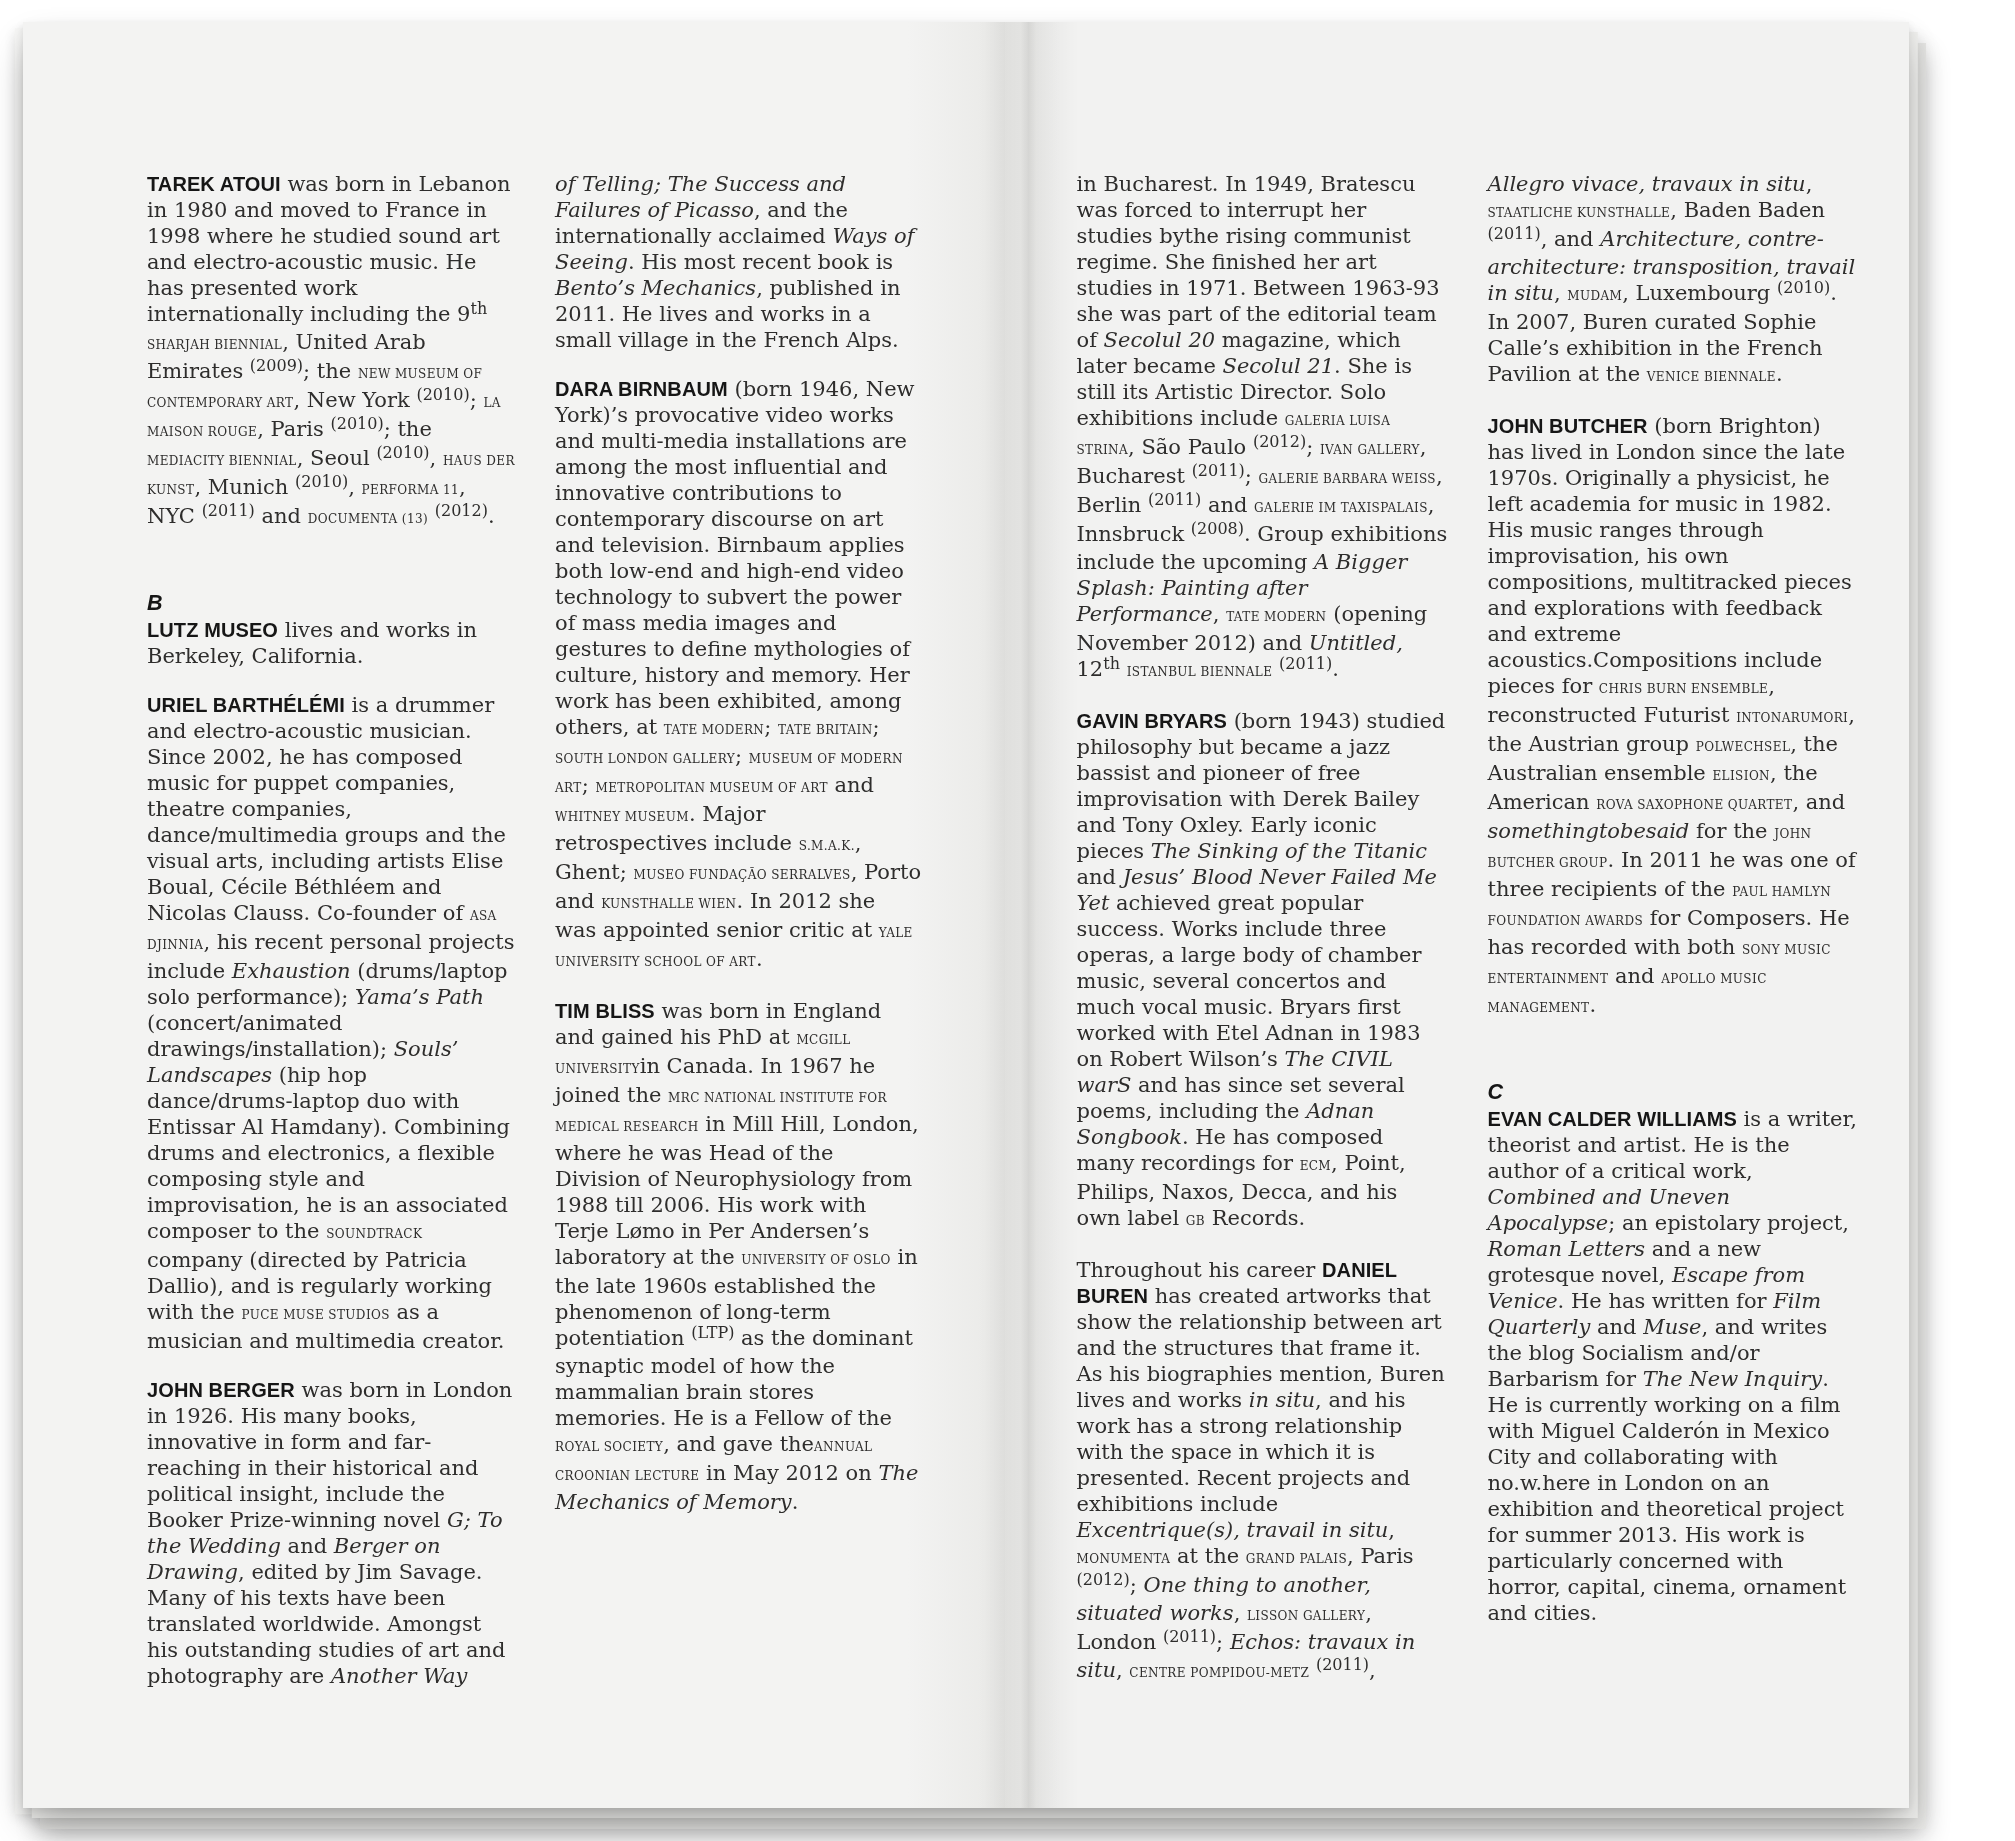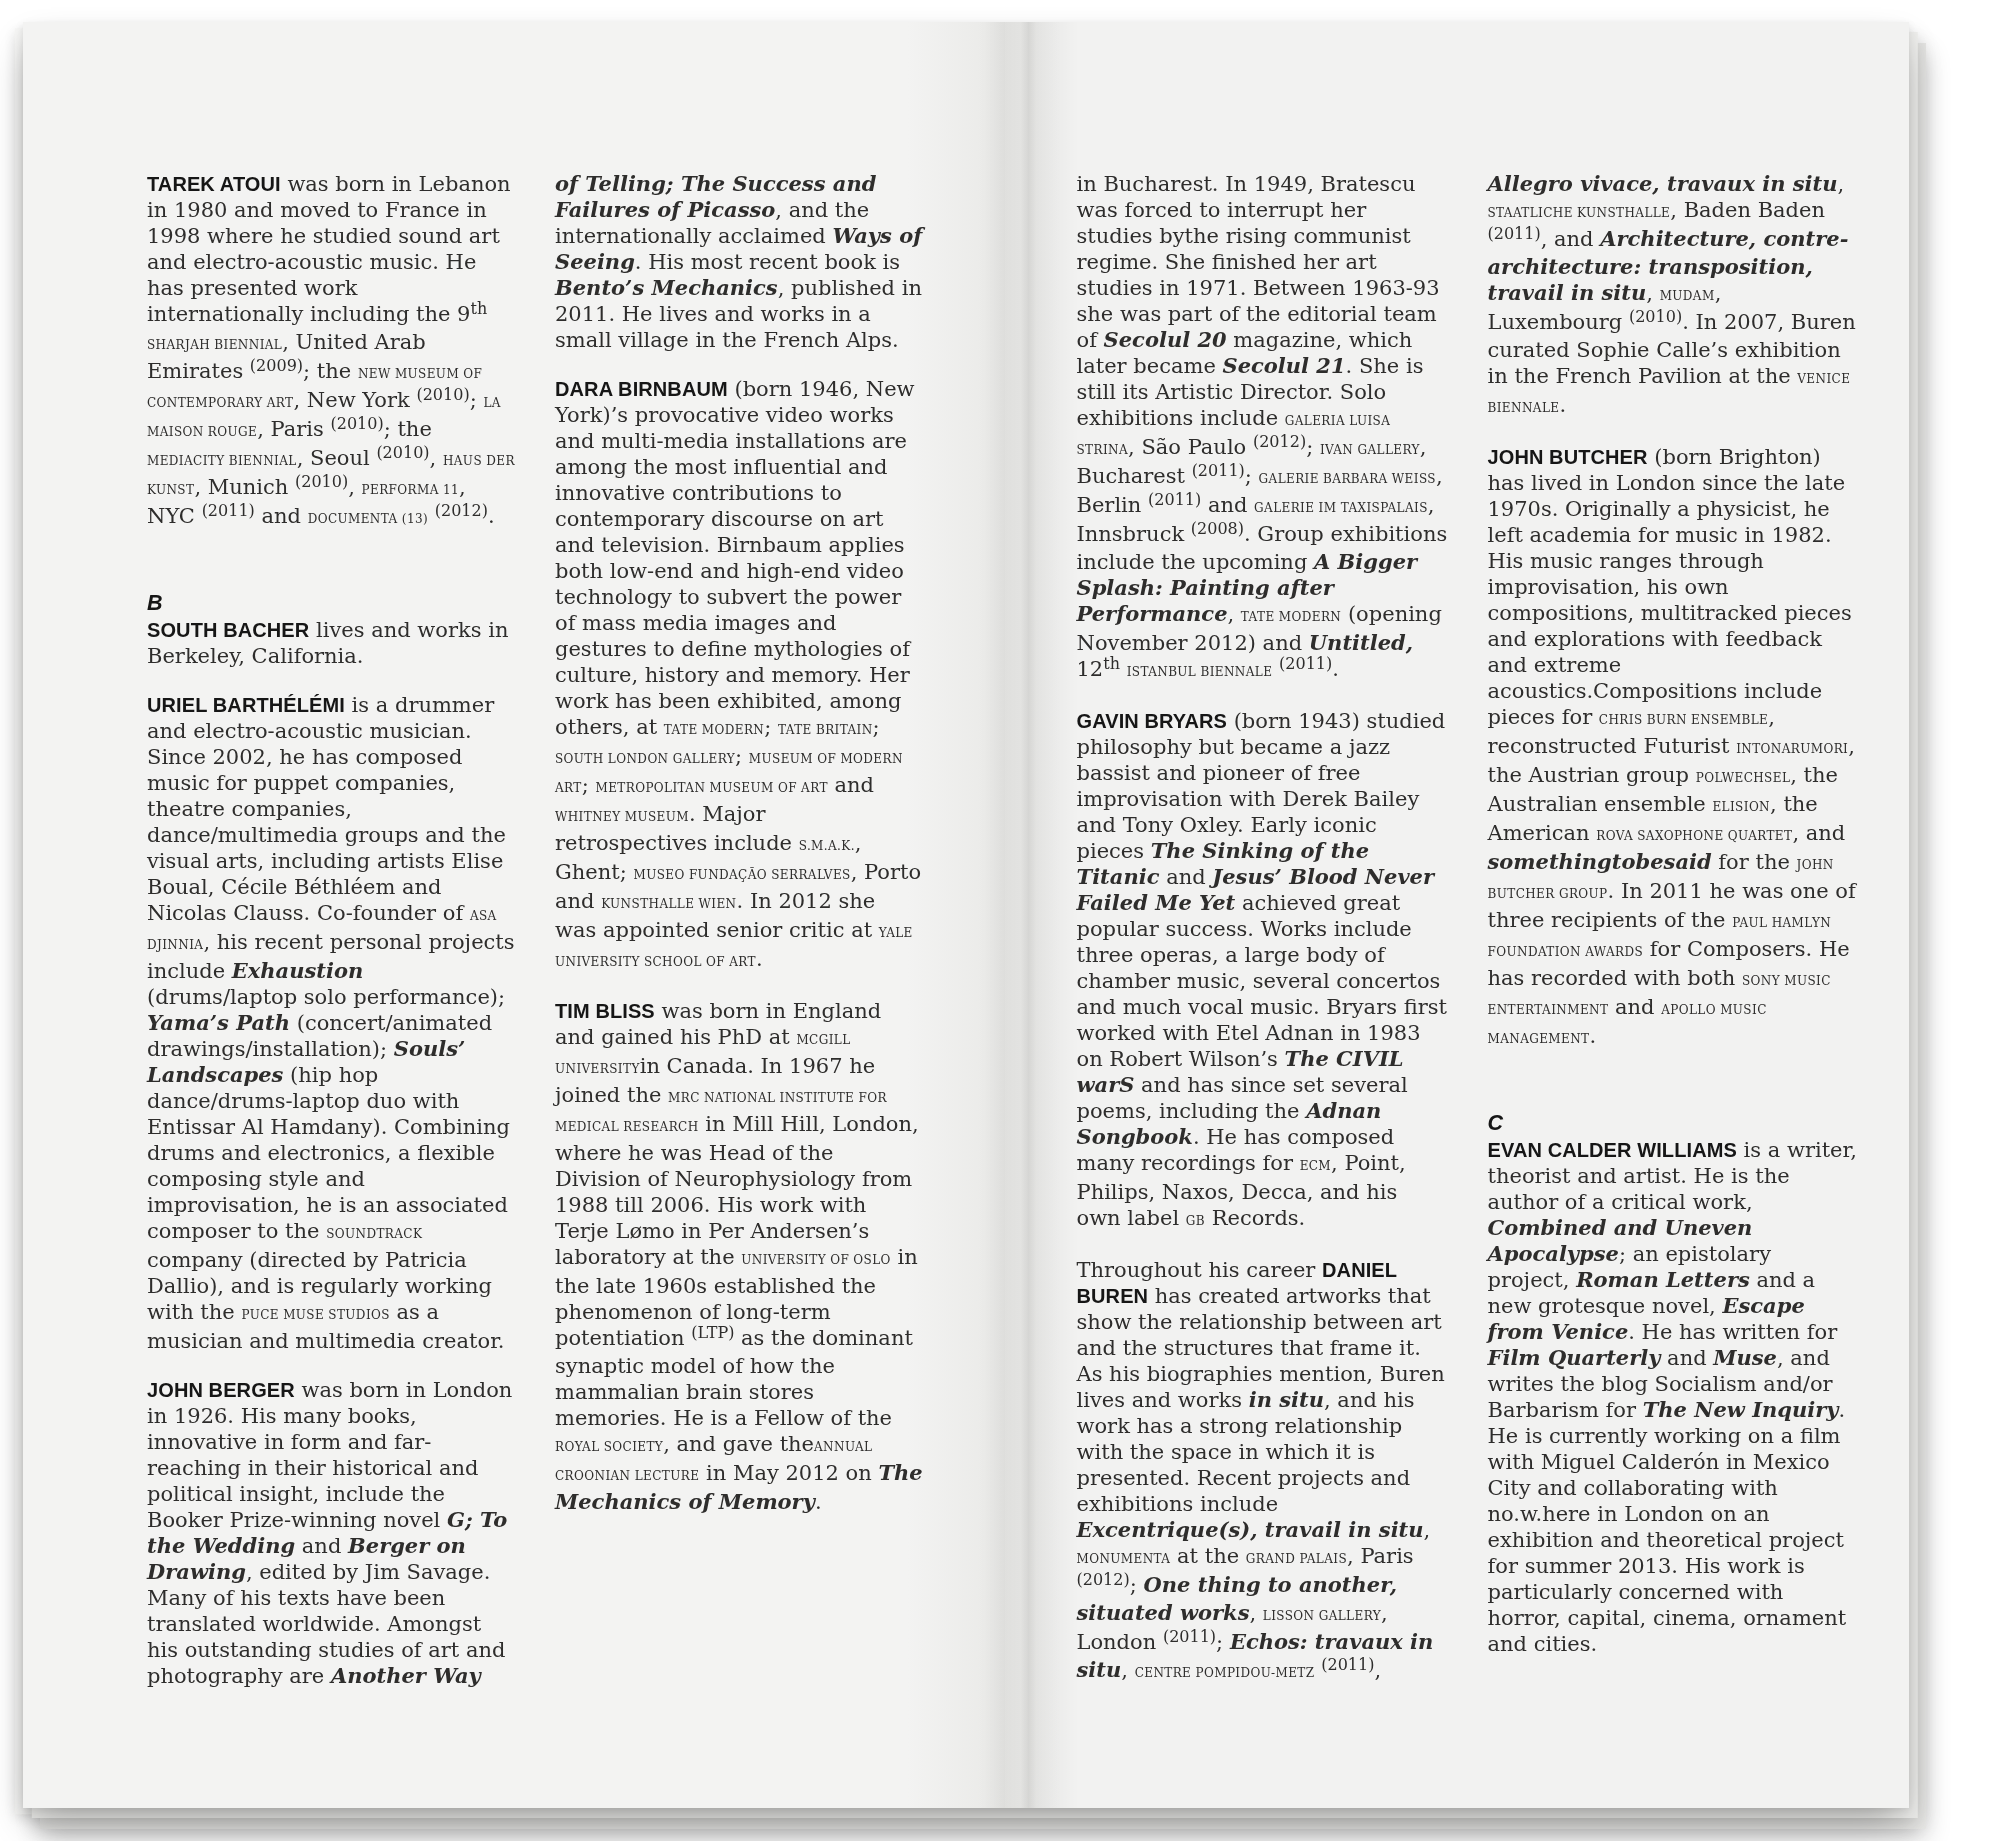--- a/index.html
+++ b/index.html
@@ -42,39 +42,39 @@
   .colp.letter {
     margin-top:58px;
     font-family:"Liberation Sans", sans-serif;
     font-style:italic; font-weight:700; font-size:21.5px; color:#161616;
   }
   .colp.letter + .colp { margin-top:1.9px; }
   .name {
     font-family:"Liberation Sans", sans-serif;
     font-weight:700; font-size:20px; color:#161616; letter-spacing:0.1px;
   }
-  .it { font-style:italic;font-weight:bold; }
+  .it { font-style:italic; }
   .sc { font-size:12px; letter-spacing:0.4px; }
   .sup { font-size:16px; position:relative; top:-7px; letter-spacing:0; white-space:nowrap; }
 </style>
 </head>
 <body>
 
 <div class="book">
   <div class="sheet s3"></div>
   <div class="sheet s2"></div>
   <div class="sheet s1"></div>
 
   <div class="spread">
     <div class="page page-left">
       <div class="cols">
         <div class="col">
             <p class="colp entry"><span class="name">TAREK ATOUI</span> was born in Lebanon in 1980 and moved to France in 1998 where he studied sound art and electro-acoustic music. He has presented work internationally including the 9<span class="sup">th</span> <span class="sc">SHARJAH BIENNIAL</span>, United Arab Emirates <span class="sup">(2009)</span>; the <span class="sc">NEW MUSEUM OF CONTEMPORARY ART</span>, New York <span class="sup">(2010)</span>; <span class="sc">LA MAISON ROUGE</span>, Paris <span class="sup">(2010)</span>; the <span class="sc">MEDIACITY BIENNIAL</span>, Seoul <span class="sup">(2010)</span>, <span class="sc">HAUS DER KUNST</span>, Munich <span class="sup">(2010)</span>, <span class="sc">PERFORMA 11</span>, NYC <span class="sup">(2011)</span> and <span class="sc">DOCUMENTA (13)</span> <span class="sup">(2012)</span>.</p>
             <p class="colp letter">B</p>
-            <p class="colp entry"><span class="name">SOUTH BACHER</span> lives and works in Berkeley, California.</p>
+            <p class="colp entry"><span class="name">LUTZ MUSEO</span> lives and works in Berkeley, California.</p>
             <p class="colp entry"><span class="name">URIEL BARTHÉLÉMI</span> is a drummer and electro-acoustic musician. Since 2002, he has composed music for puppet companies, theatre companies, dance/multimedia groups and the visual arts, including artists Elise Boual, Cécile Béthléem and Nicolas Clauss. Co-founder of <span class="sc">ASA DJINNIA</span>, his recent personal projects include <span class="it">Exhaustion</span> (drums/laptop solo performance); <span class="it">Yama’s Path</span> (concert/animated drawings/installation); <span class="it">Souls’ Landscapes</span> (hip hop dance/drums-laptop duo with Entissar Al Hamdany). Combining drums and electronics, a flexible composing style and improvisation, he is an associated composer to the <span class="sc">SOUNDTRACK</span> company (directed by Patricia Dallio), and is regularly working with the <span class="sc">PUCE MUSE STUDIOS</span> as a musician and multimedia creator.</p>
             <p class="colp entry"><span class="name">JOHN BERGER</span> was born in London in 1926. His many books, innovative in form and far-reaching in their historical and political insight, include the Booker Prize-winning novel <span class="it">G; To the Wedding</span> and <span class="it">Berger on Drawing</span>, edited by Jim Savage. Many of his texts have been translated worldwide. Amongst his outstanding studies of art and photography are <span class="it">Another Way</span></p>
           </div>
         <div class="col">
             <p class="colp entry"><span class="it">of Telling; The Success and Failures of Picasso</span>, and the internationally acclaimed <span class="it">Ways of Seeing</span>. His most recent book is <span class="it">Bento’s Mechanics</span>, published in 2011. He lives and works in a small village in the French Alps.</p>
             <p class="colp entry"><span class="name">DARA BIRNBAUM</span> (born 1946, New York)’s provocative video works and multi-media installations are among the most influential and innovative contributions to contemporary discourse on art and television. Birnbaum applies both low-end and high-end video technology to subvert the power of mass media images and gestures to define mythologies of culture, history and memory. Her work has been exhibited, among others, at <span class="sc">TATE MODERN</span>; <span class="sc">TATE BRITAIN</span>; <span class="sc">SOUTH LONDON GALLERY</span>; <span class="sc">MUSEUM OF MODERN ART</span>; <span class="sc">METROPOLITAN MUSEUM OF ART</span> and <span class="sc">WHITNEY MUSEUM</span>. Major retrospectives include <span class="sc">S.M.A.K.</span>, Ghent; <span class="sc">MUSEO FUNDAÇÃO SERRALVES</span>, Porto and <span class="sc">KUNSTHALLE WIEN</span>. In 2012 she was appointed senior critic at <span class="sc">YALE UNIVERSITY SCHOOL OF ART</span>.</p>
             <p class="colp entry"><span class="name">TIM BLISS</span> was born in England and gained his PhD at <span class="sc">MCGILL UNIVERSITY</span>in Canada. In 1967 he joined the <span class="sc">MRC NATIONAL INSTITUTE FOR MEDICAL RESEARCH</span> in Mill Hill, London, where he was Head of the Division of Neurophysiology from 1988 till 2006. His work with Terje Lømo in Per Andersen’s laboratory at the <span class="sc">UNIVERSITY OF OSLO</span> in the late 1960s established the phenomenon of long-term potentiation <span class="sup">(LTP)</span> as the dominant synaptic model of how the mammalian brain stores memories. He is a Fellow of the <span class="sc">ROYAL SOCIETY</span>, and gave the<span class="sc">ANNUAL CROONIAN LECTURE</span> in May 2012 on <span class="it">The Mechanics of Memory</span>.</p>
           </div>
       </div>
     </div>

